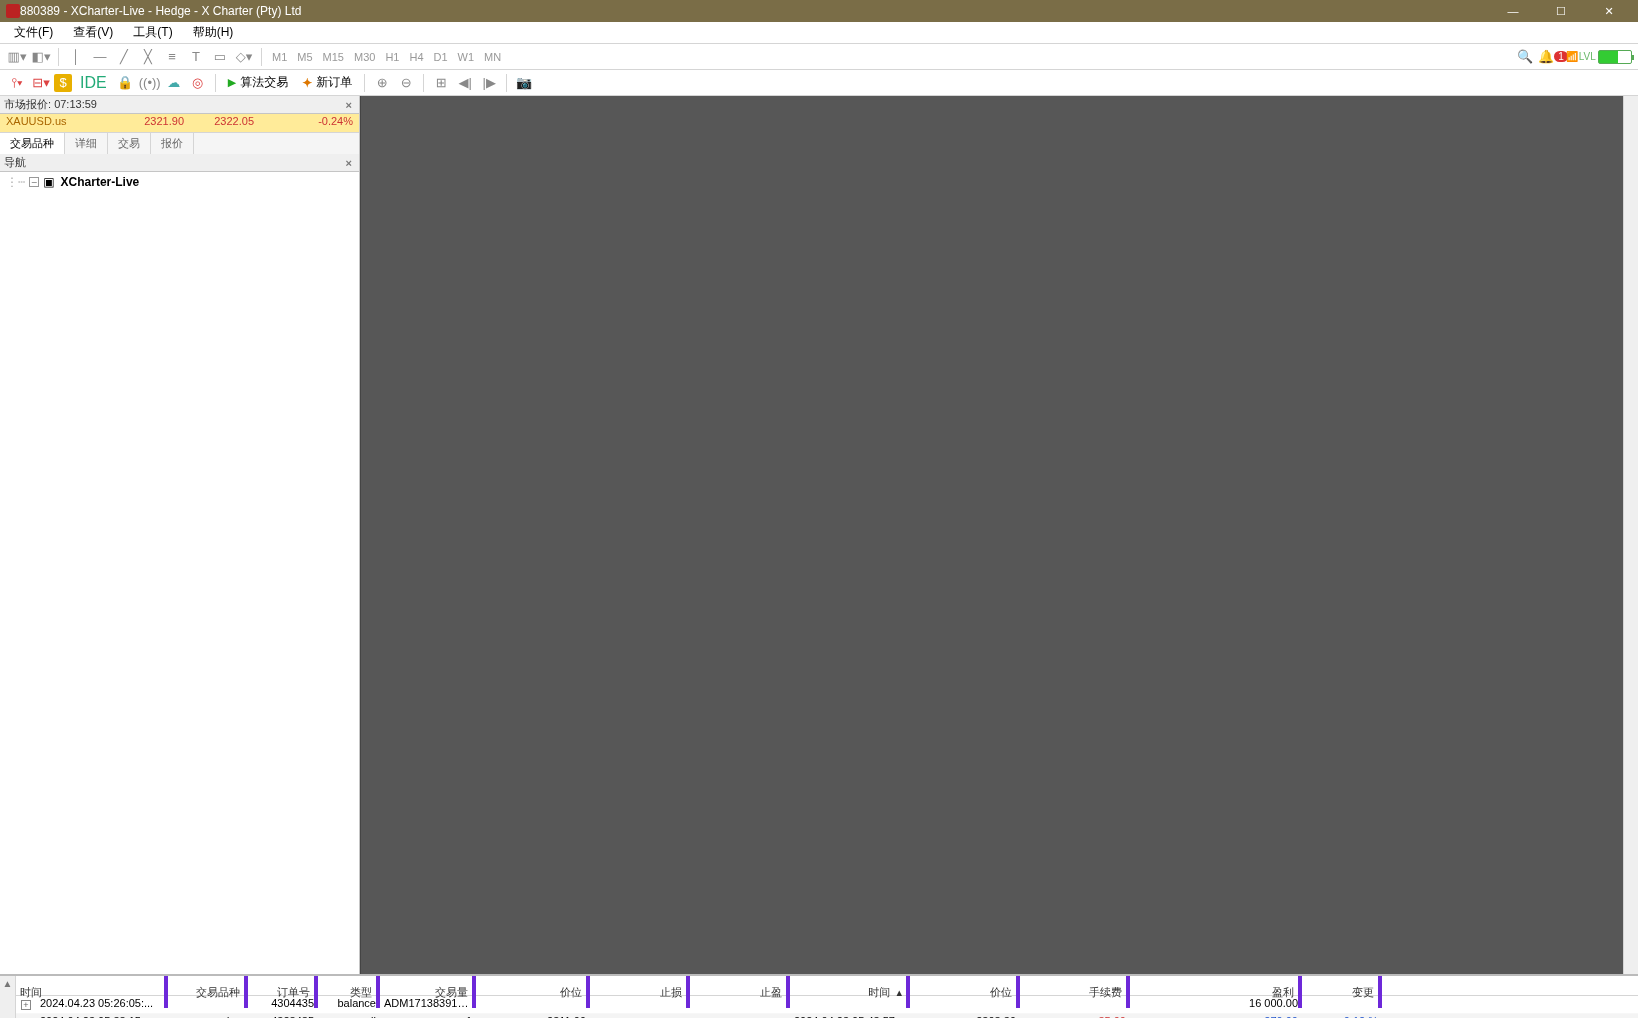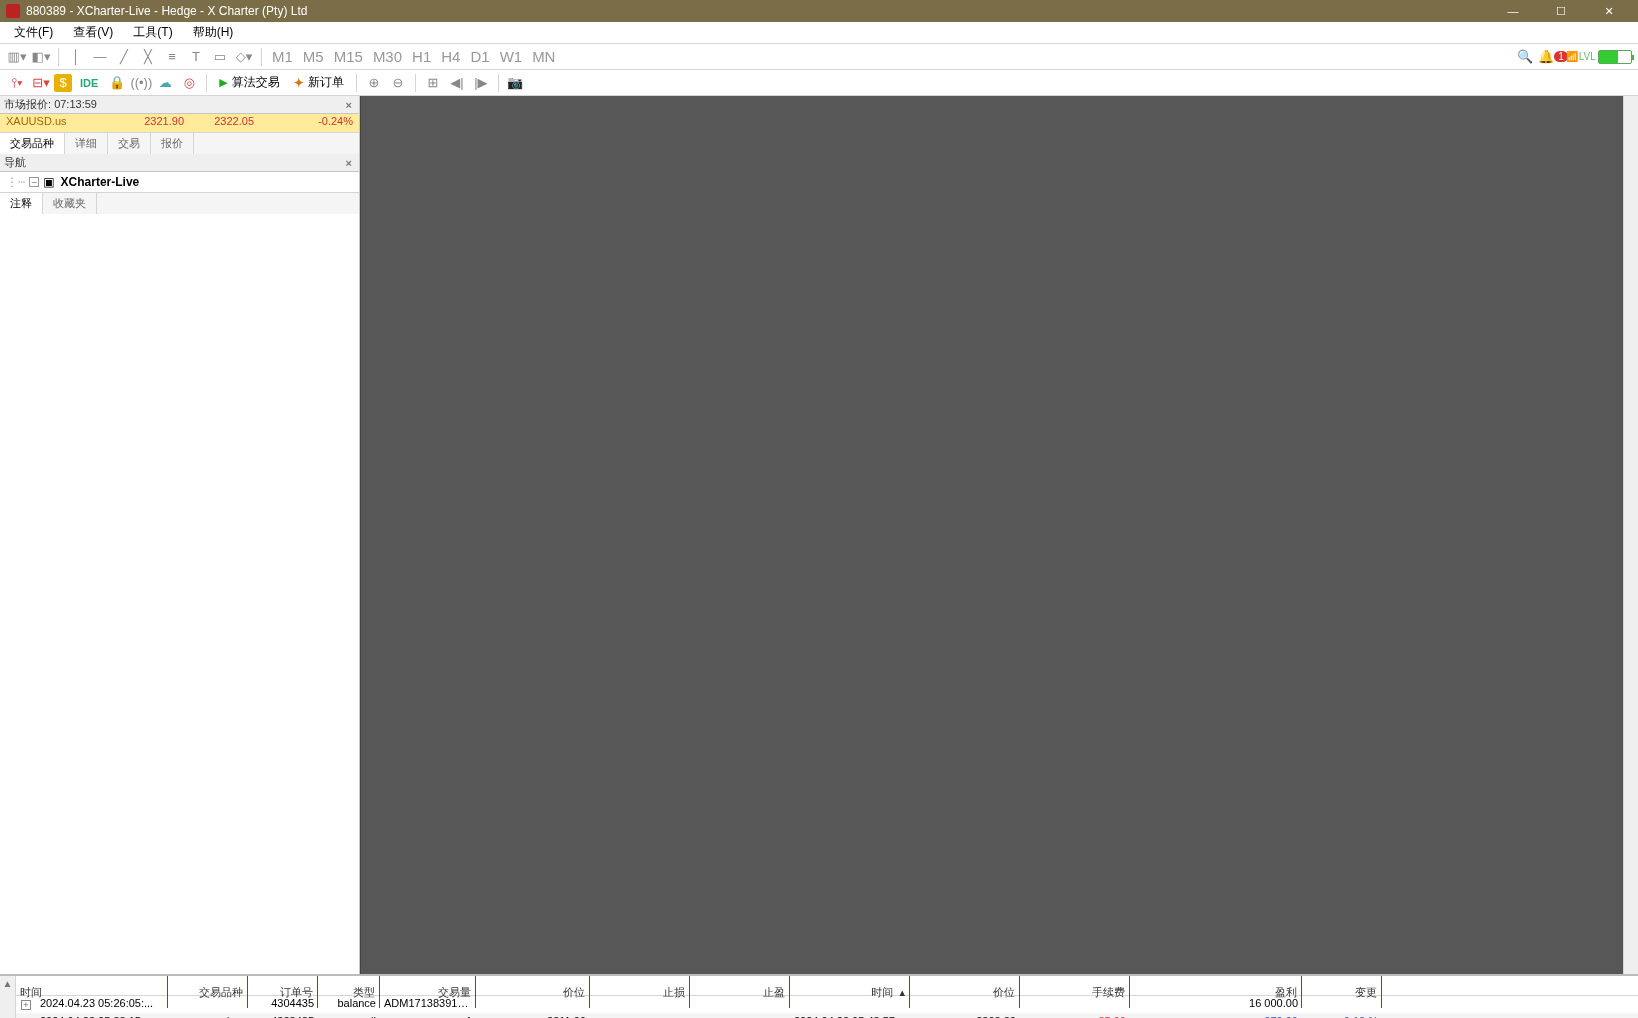--- a/index.html
+++ b/index.html
@@ -1,36 +1,36 @@
 <!DOCTYPE html>
 <html><head>
 <meta charset="utf-8">
 <style>
 *{box-sizing:border-box;margin:0;padding:0}
 html,body{width:1638px;height:1018px;font-family:"Microsoft YaHei","Segoe UI",sans-serif;font-size:12px;overflow:hidden;background:#f0f0f0}
 
 .titlebar{height:22px;background:#7a6d47;color:#fff;display:flex;align-items:center;padding:0 6px;justify-content:space-between}
-.titlebar-left{display:flex;align-items:center;gap:6px}
+.titlebar-left{display:flex;align-items:center;gap:0}
 .app-icon{width:14px;height:14px;background:#b22;border-radius:2px}
 .titlebar-title{font-size:12px}
 .titlebar-right{display:flex;align-items:center;gap:2px}
 .tb-btn{width:46px;height:22px;display:flex;align-items:center;justify-content:center;color:#fff;font-size:11px}
 
 .menubar{height:22px;background:#fff;border-bottom:1px solid #d5d5d5;display:flex;align-items:center;padding-left:6px;gap:4px}
 .menu-item{padding:2px 8px}
 
 .toolbar{height:26px;background:#fff;border-bottom:1px solid #d5d5d5;display:flex;align-items:center;padding:0 6px;gap:2px}
 .toolbar .sep{width:1px;height:18px;background:#d5d5d5;margin:0 4px}
 .tb-ico{width:22px;height:22px;display:flex;align-items:center;justify-content:center;color:#888;font-size:13px}
-.tf-btn{padding:0 4px;color:#999;font-size:15px}
+.tf-btn{padding:0 4px;color:#999;font-size:11px}
 .toolbar .right{margin-left:auto;display:flex;align-items:center;gap:6px}
 .battery{width:34px;height:14px;border:1px solid #5a5;background:linear-gradient(90deg,#3c3 60%,#fff 60%);border-radius:2px;position:relative}
 .battery:after{content:"";position:absolute;right:-3px;top:4px;width:2px;height:5px;background:#5a5}
 .badge-red{background:#d33;color:#fff;border-radius:8px;font-size:10px;padding:0 4px}
-.ide-btn{color:#2a7;font-weight:bold;font-size:11px;padding:0 6px}
+.ide-btn{color:#2a7;font-weight:normal;font-size:16px;padding:0 6px}
 .lock-ico{color:#d7a400}
 .algo{display:flex;align-items:center;gap:4px;padding:0 6px}
 .play-ico{color:#2a2;font-size:11px}
 .new-order{display:flex;align-items:center;gap:4px;padding:0 6px}
 .plus-ico{color:#d70;font-weight:bold}
 
 .client{display:flex;height:calc(100% - 22px - 22px - 26px - 26px - 26px - 18px);}
 .left-col{width:360px;background:#fff;border-right:1px solid #c5c5c5;display:flex;flex-direction:column}
 .right-col{flex:1;background:#575757;border-left:1px solid #444;position:relative}
 
@@ -50,21 +50,21 @@
 .nav-server{color:#000;font-weight:bold;margin-left:2px}
 .nav-tabs{display:flex;height:22px;border-top:1px solid #d5d5d5;background:#f5f5f5}
 .nav-tabs .tab{padding:3px 10px;border-right:1px solid #d5d5d5;color:#666;font-size:11px}
 .nav-tabs .tab.active{background:#fff;color:#000}
 
 .terminal{height:616px;background:#fff;border-top:2px solid #bbb;display:flex;flex-direction:column;position:relative}
 .term-scroll-gutter{width:16px;background:#efefef;border-right:1px solid #d5d5d5;display:flex;flex-direction:column;align-items:center;padding:2px 0}
 .arrow{font-size:10px;color:#777}
 .term-table{flex:1;overflow:hidden}
 .thead{display:flex;height:20px;border-bottom:1px solid #d5d5d5;background:#fff;font-size:11px;color:#333}
-.thead div{border-right:1px solid #6d28d9;padding:16px 4px;display:flex;align-items:center}
+.thead div{border-right:4px solid #6d28d9;padding:16px 4px;display:flex;align-items:center}
 .thead .r{justify-content:flex-end}
 .row{display:flex;height:18px;font-size:11px;border-bottom:1px solid #f7f7f7}
 .row.alt{background:#f4f4f4}
 .row div{padding:1px 4px;overflow:hidden;white-space:nowrap;text-overflow:ellipsis}
 .row .r{text-align:right}
 .row .neg{color:#c33}
 .row .pos{color:#25c}
 .ic-cell{width:20px;display:flex;align-items:center;justify-content:center}
 .ic-sq{width:10px;height:10px;border:1px solid #888;position:relative}
 .ic-sq.sell{border-color:#c33}
@@ -179,24 +179,20 @@
 
     <div class="panel-title">
       <span>导航</span>
       <span class="close-x">×</span>
     </div>
     <div class="nav-body">
       <span style="color:#aaa">⋮┄</span>
       <span class="tree-ico">–</span>
       <span>▣</span>
       <span class="nav-server">XCharter-Live</span>
-    </div>
-    <div class="nav-tabs">
-      <span class="tab active">注释</span>
-      <span class="tab">收藏夹</span>
     </div>
   </div>
   <div class="right-col">
     <div class="disabled-scroll"></div>
   </div>
 </div>
 
 <div class="terminal">
   <div style="display:flex;flex:1;overflow:hidden;position:relative">
     <div class="term-scroll-gutter">

